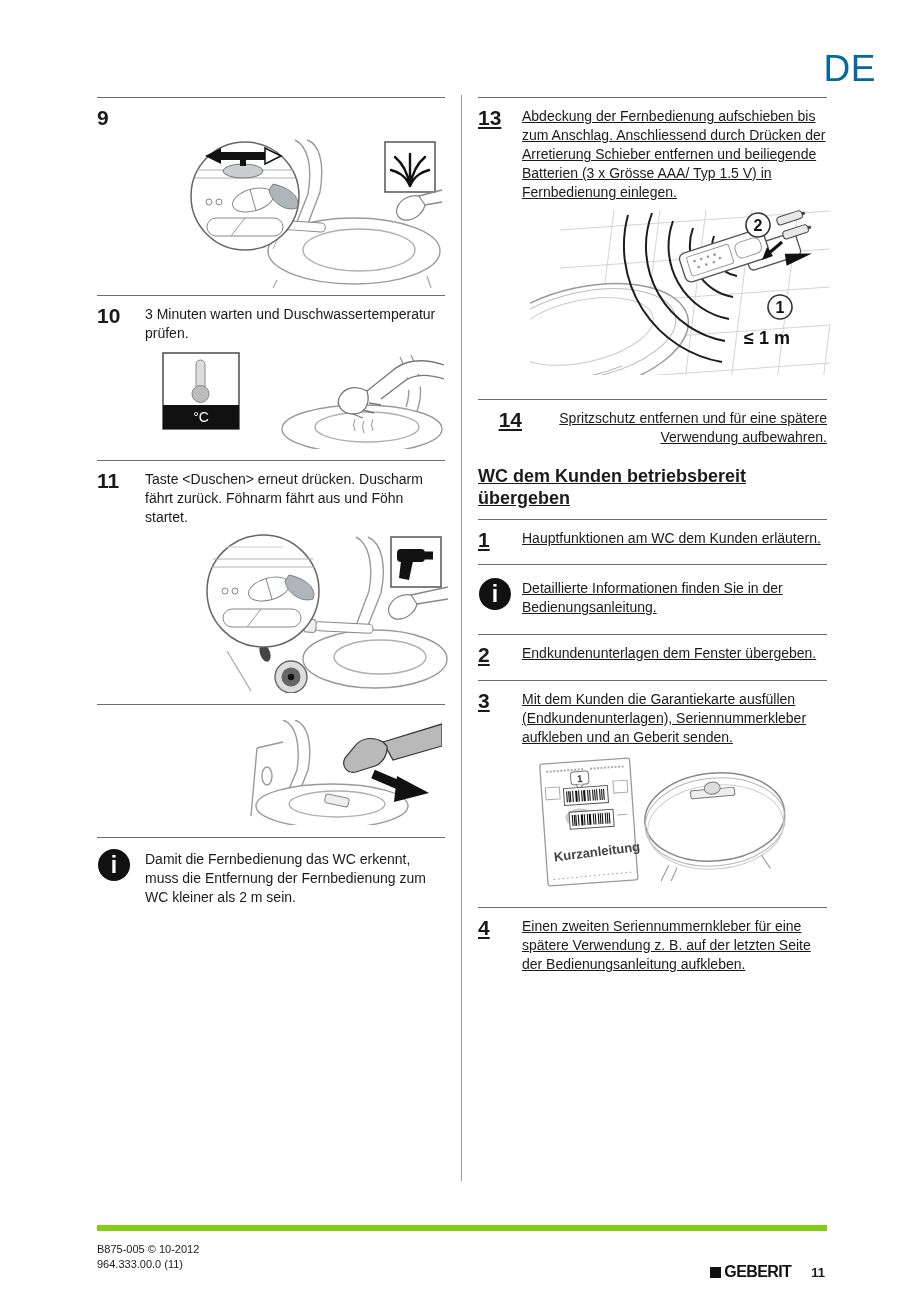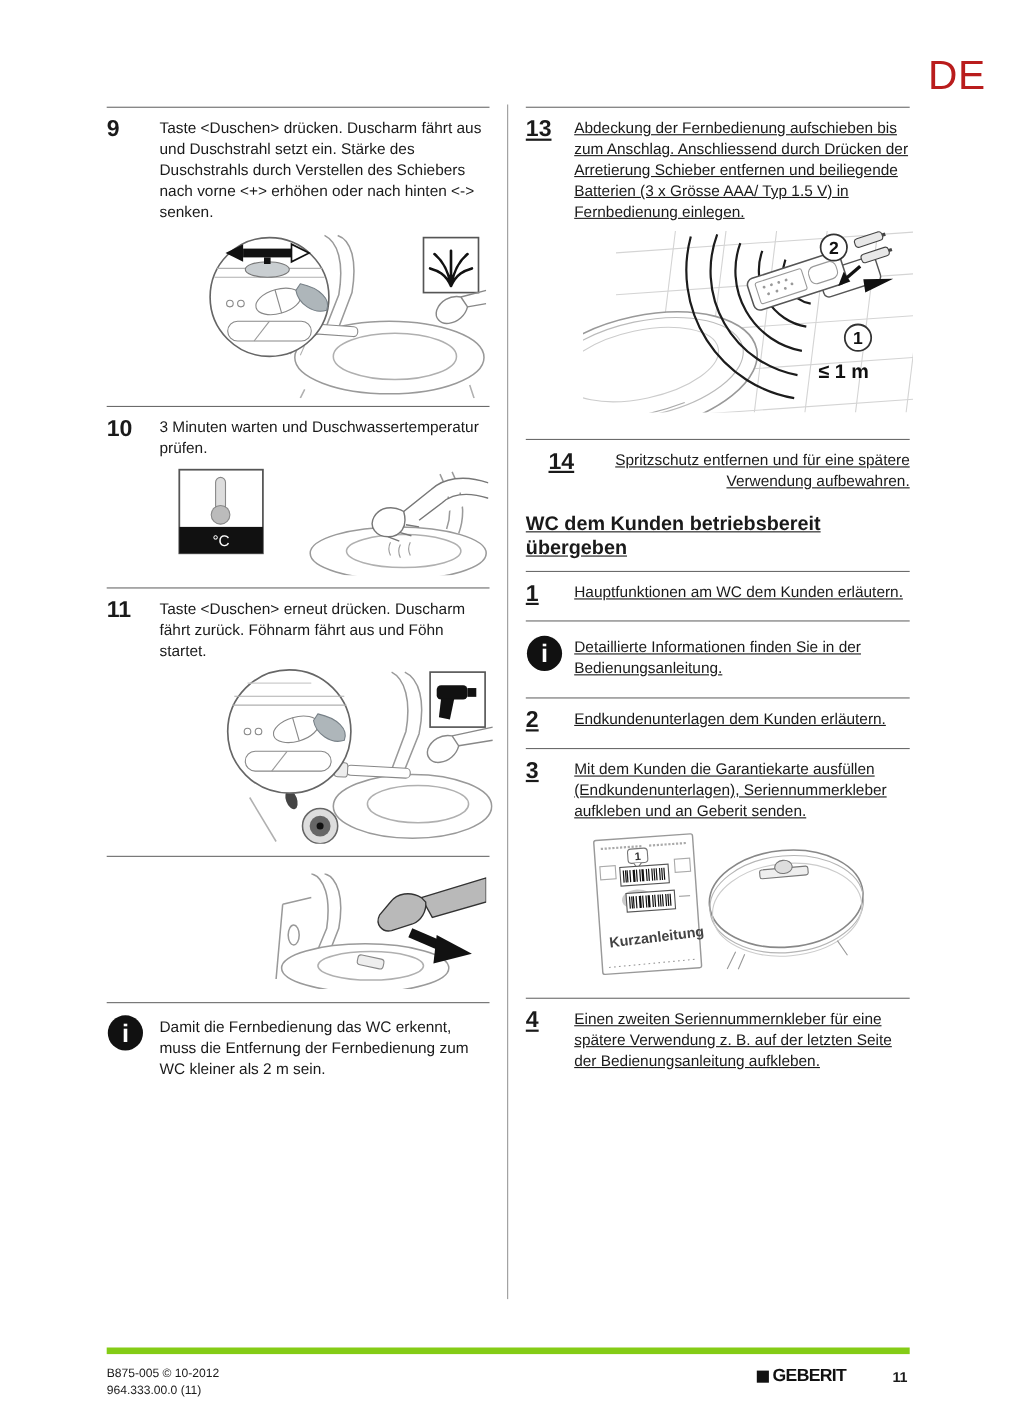--- a/index.html
+++ b/index.html
@@ -2,61 +2,60 @@
 <html><head>
 <meta charset="utf-8">
 <style>
   html,body{margin:0;padding:0;}
   body{
     width:920px;height:1290px;position:relative;background:#fff;
     font-family:"Liberation Sans","DejaVu Sans",sans-serif;color:#1a1a1a;
     overflow:hidden;
   }
   .lang{
-    position:absolute;top:50px;right:24px;font-size:37px;line-height:38px;
-    color:#b91c1c;letter-spacing:0.5px;
+    position:absolute;top:50px;right:44px;font-size:37px;line-height:38px;
+    color:#0369a1;letter-spacing:0.5px;
   }
   .vdiv{position:absolute;left:461px;top:95px;width:1px;height:1086px;background:#9a9a9a;}
   .col{position:absolute;top:97px;}
   #col-left{left:97px;width:348px;}
   #col-right{left:478px;width:349px;text-decoration:underline;}
   .sec{border-top:1px solid #6b6b6b;padding-top:9px;}
   .steprow{display:grid;grid-template-columns:48px 1fr;}
   .stepnum{font-size:21px;font-weight:bold;line-height:21px;}
   .steptext{font-size:14px;line-height:19px;}
   .ill{display:block;}
   .heading{font-size:18px;font-weight:bold;line-height:22px;margin:18px 0 10px 0;}
   .note{display:grid;grid-template-columns:48px 1fr;align-items:start;}
   .note .steptext{padding-top:2px;}
   .badge{width:34px;height:34px;}
   .footer{
     position:absolute;left:97px;top:1225px;width:730px;
     border-top:6px solid #84cc16;padding-top:11px;
     display:flex;justify-content:space-between;align-items:flex-start;
   }
   .f-left{font-size:11px;line-height:15px;color:#1a1a1a;}
-  .f-right{display:flex;align-items:center;gap:42px;padding-right:2px;}
+  .f-right{display:flex;align-items:center;gap:20px;padding-right:2px;margin-top:21px;}
   .logo{display:flex;align-items:center;gap:3px;}
   .logo-square{width:11px;height:11px;background:#111;display:inline-block;}
   .logo-text{font-weight:bold;font-size:16px;letter-spacing:-0.6px;color:#111;}
   .pagenum{font-size:13px;font-weight:bold;}
   svg text{font-family:"Liberation Sans","DejaVu Sans",sans-serif;}
 </style>
 </head>
 <body>
 
 <div class="lang">DE</div>
 <div class="vdiv"></div>
 
 <div class="col" id="col-left">
 
   <div class="sec">
     <div class="steprow">
       <div class="stepnum">9</div>
-      <div class="steptext">Taste &lt;Duschen&gt; drücken. Duscharm fährt aus und Duschstrahl setzt ein. Stärke des Duschstrahls durch Verstellen des Schiebers nach vorne &lt;+&gt; erhöhen oder nach hinten &lt;-&gt; senken.</div>
     </div>
     <svg class="ill" width="285" height="150" viewBox="0 0 285 150" style="margin:10px 0 7px 60px;">
 
       <g>
         <rect x="228" y="4" width="50" height="50" fill="#fff" stroke="#555" stroke-width="1.5"></rect>
         <path d="M253,48 V16 M253,48 C250,31 244,24 238,19 M253,48 C256,31 262,24 268,19 M253,48 C248,37 241,34 234,32 M253,48 C258,37 265,34 272,32" fill="none" stroke="#111" stroke-width="2.4" stroke-linecap="round"></path>
       </g>
 
       <g stroke="#9a9a9a" fill="none" stroke-width="1.4">
         <path d="M150,2 C162,6 168,24 163,54 L147,96"></path>
@@ -320,21 +319,21 @@
     <svg class="badge" viewBox="0 0 34 34">
       <circle cx="17" cy="17" r="16" fill="#111"></circle>
       <text x="17" y="25" text-anchor="middle" font-family="'DejaVu Serif',serif" font-size="23" font-weight="bold" fill="#fff">i</text>
     </svg>
     <div class="steptext">Detaillierte Informationen finden Sie in der Bedienungsanleitung.</div>
   </div>
 
   <div class="sec" style="padding-bottom:15px;">
     <div class="steprow" style="grid-template-columns:44px 1fr;">
       <div class="stepnum">2</div>
-      <div class="steptext">Endkundenunterlagen dem Kunden erläutern.</div>
+      <div class="steptext">Endkundenunterlagen dem Fenster übergeben.</div>
     </div>
   </div>
 
   <div class="sec">
     <div class="steprow" style="grid-template-columns:44px 1fr;">
       <div class="stepnum">3</div>
       <div class="steptext">Mit dem Kunden die Garantiekarte ausfüllen (Endkundenunterlagen), Seriennummerkleber aufkleben und an Geberit senden.</div>
     </div>
     <svg class="ill" width="260" height="140" viewBox="0 0 260 140" style="margin:8px 0 12px 52px;">
 

